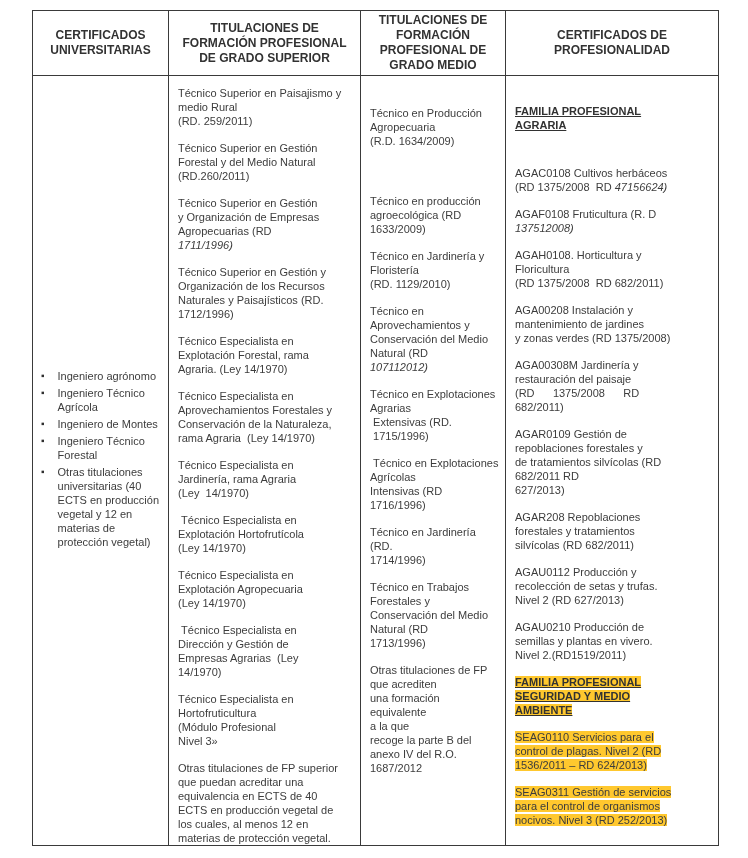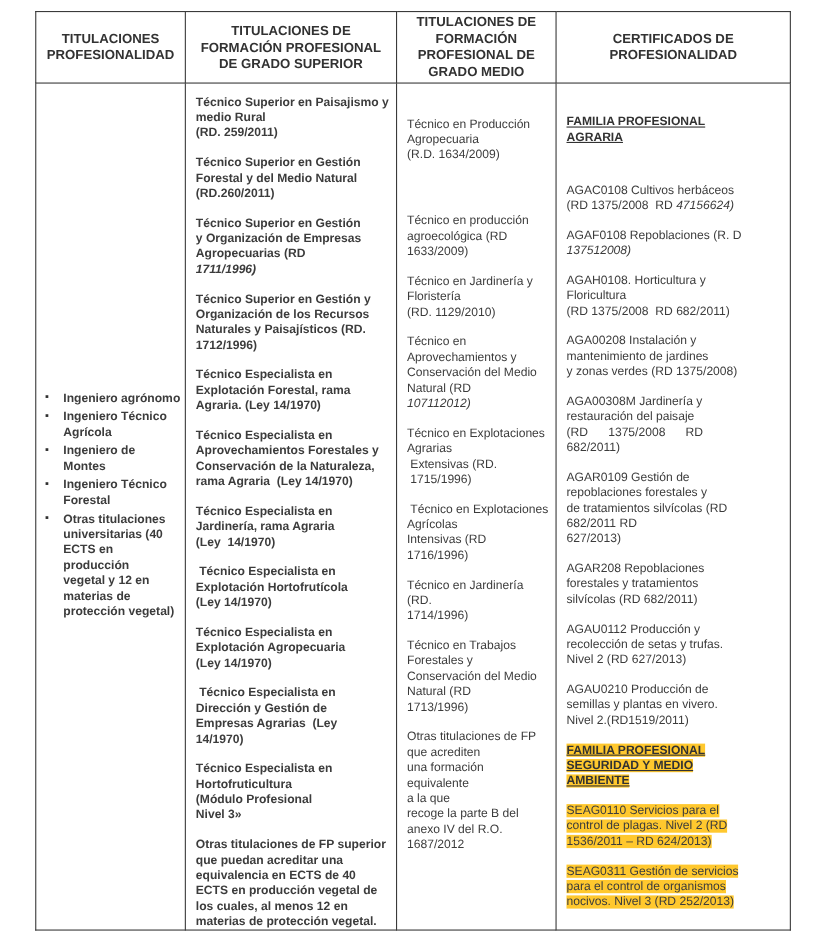--- a/index.html
+++ b/index.html
@@ -22,22 +22,22 @@
   table.grid th, table.grid td{
     border:1px solid var(--border-color);
   }
   th{
     font-size:12px;font-weight:bold;text-align:center;vertical-align:middle;
     height:62px;line-height:15px;padding:2px 8px;color:#323232;
   }
   td{
     vertical-align:top;font-size:11px;line-height:14px;height:770px;
   }
-  .col1{vertical-align:middle;padding:8px 4px 8px 6px;font-weight:bold;}
-  .col2{padding:10px 5px 0 9px;font-weight:bold;}
+  .col1{vertical-align:middle;padding:8px 4px 8px 6px;}
+  .col2{padding:10px 5px 0 9px;}
   .col3{padding:30px 6px 4px 9px;}
   .col4{padding:28px 5px 4px 9px;}
   .item{white-space:pre-wrap;margin-bottom:13px;}
   .item:last-child{margin-bottom:0;}
   
   .col1 .item{display:flex;margin-bottom:3px;white-space:pre-wrap;}
   .col1 .item::before{
     content:"▪";flex:none;font-size:10px;line-height:14px;
     margin-right:13px;margin-left:2px;color:#303030;
   }
@@ -54,21 +54,21 @@
 <div class="page">
   <table class="grid">
     <colgroup>
       <col style="width:136px">
       <col style="width:192px">
       <col style="width:145px">
       <col style="width:213px">
     </colgroup>
     <thead>
       <tr>
-        <th>TITULACIONES PROFESIONALIDAD</th>
+        <th>CERTIFICADOS UNIVERSITARIAS</th>
         <th>TITULACIONES DE FORMACIÓN PROFESIONAL DE GRADO SUPERIOR</th>
         <th>TITULACIONES DE FORMACIÓN PROFESIONAL DE GRADO MEDIO</th>
         <th>CERTIFICADOS DE PROFESIONALIDAD</th>
       </tr>
     </thead>
     <tbody>
       <tr>
         <td class="col1">
           <div class="list">
               <div class="item"><span class="run">Ingeniero agrónomo</span></div>
@@ -172,21 +172,21 @@
 anexo IV del R.O.
 1687/2012</span></div>
             </div>
         </td>
         <td class="col4">
           <div class="list">
               <div class="item heading"><span class="run">FAMILIA PROFESIONAL
 AGRARIA</span></div>
               <div class="item"><span class="run">AGAC0108 Cultivos herbáceos
 (RD 1375/2008  RD </span><span class="run italic">47156624)</span></div>
-              <div class="item"><span class="run">AGAF0108 Repoblaciones (R. D
+              <div class="item"><span class="run">AGAF0108 Fruticultura (R. D
 </span><span class="run italic">137512008)</span></div>
               <div class="item"><span class="run">AGAH0108. Horticultura y
 Floricultura
 (RD 1375/2008  RD 682/2011)</span></div>
               <div class="item"><span class="run">AGA00208 Instalación y
 mantenimiento de jardines
 y zonas verdes (RD 1375/2008)</span></div>
               <div class="item"><span class="run">AGA00308M Jardinería y
 restauración del paisaje
 (RD      1375/2008      RD

